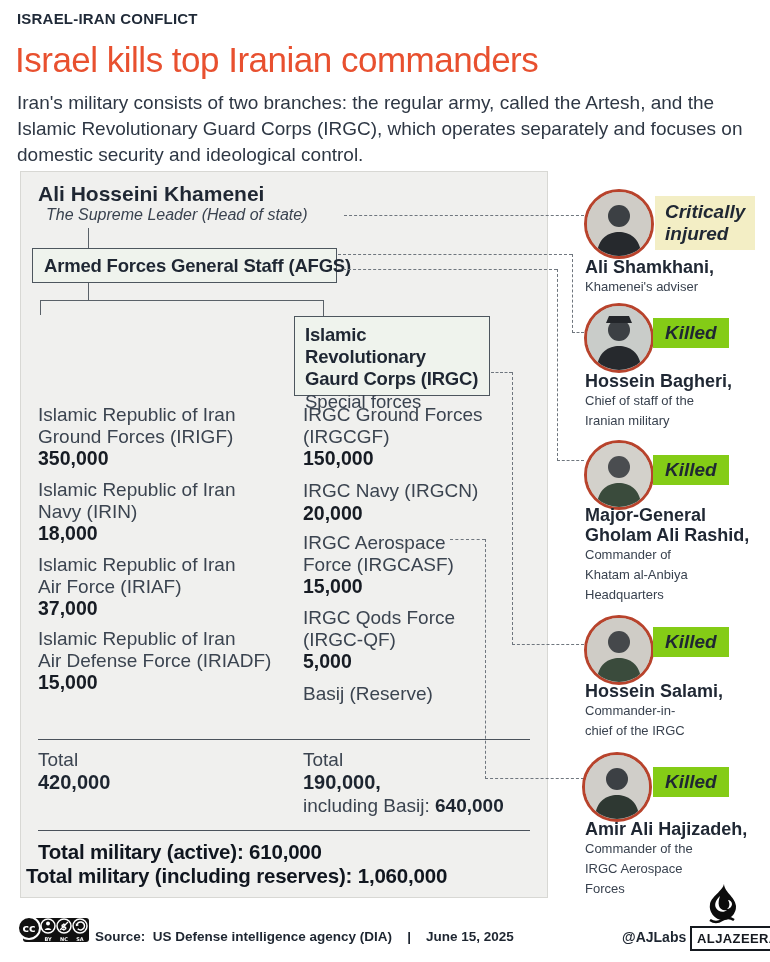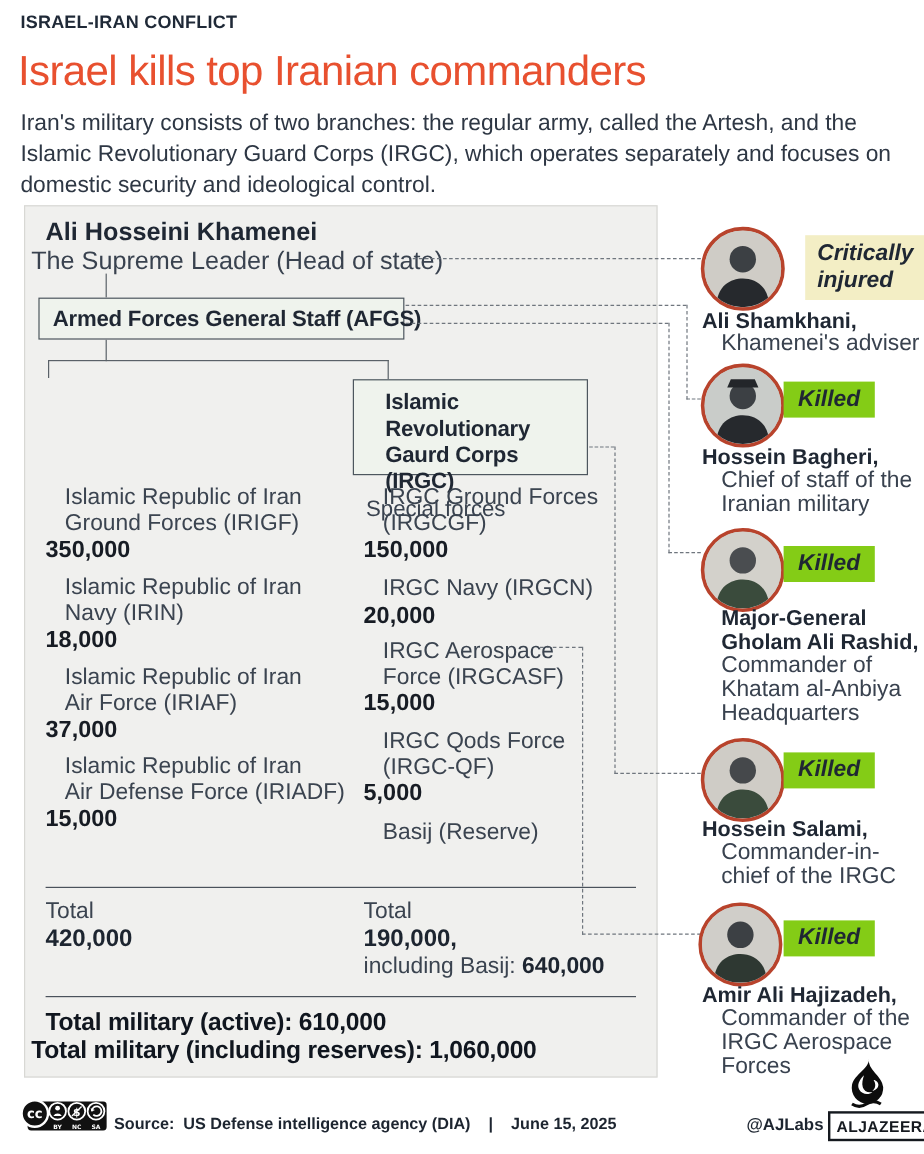--- a/index.html
+++ b/index.html
@@ -1,32 +1,32 @@
 <!DOCTYPE html>
 <html><head>
 <meta charset="utf-8">
 <style>
   html,body{margin:0;padding:0;background:#ffffff;}
   #stage{
     position:relative;width:770px;height:962px;background:#ffffff;overflow:hidden;
     font-family:"Liberation Sans", sans-serif;color:#232e3e;
   }
   .abs{position:absolute;}
-  .preline{white-space:pre-line;margin-left:16px;}
+  .preline{white-space:pre-line;}
 
   
   .kicker{left:17px;top:10px;font-size:15px;font-weight:bold;letter-spacing:.2px;color:#1f2937;}
   .title{left:15px;top:40px;font-size:35px;color:#e8502f;letter-spacing:-.5px;}
   .intro{left:17px;top:90px;width:732px;font-size:19px;line-height:1.36;color:#2e3744;}
 
   
   .panel{left:20px;top:171px;width:528px;height:727px;background:#f0f0ee;border:1px solid #d8d8d4;box-sizing:border-box;}
 
   .leader-name{left:38px;top:182px;font-size:21px;font-weight:bold;color:#1f2733;}
-  .leader-role{left:26px;top:206px;font-size:21px;color:#39424f;}
+  .leader-role{left:46px;top:206px;font-size:16px;color:#39424f;font-style:italic;}
 
   .orgbox{background:#eff3ed;border:1.5px solid #4d565e;box-sizing:border-box;color:#1f2733;}
   .afgs{left:32px;top:248px;width:305px;height:35px;font-size:18.5px;font-weight:bold;letter-spacing:-.2px;
         display:flex;align-items:center;padding-left:11px;white-space:nowrap;}
   .artesh-box{left:30px;top:315px;width:128px;height:61px;padding:7px 10px;}
   .irgc-box{left:294px;top:316px;width:196px;height:80px;padding:7px 10px;}
   .orgbox .bt{font-size:18.5px;font-weight:bold;letter-spacing:-.2px;line-height:22px;}
   .orgbox .st{font-size:18.5px;color:#39424f;line-height:24px;}
 
   
@@ -47,21 +47,21 @@
   .tot-note{font-size:19px;color:#3b4450;}
   .tot-note b{color:#1d2530;}
   .grand{font-size:20.5px;font-weight:bold;color:#10161f;letter-spacing:-.2px;line-height:24px;}
 
   
   .portrait{width:64px;height:64px;border-radius:50%;border:3px solid #b8432c;overflow:hidden;background:#cfccc6;}
   .badge{font-size:19px;font-weight:bold;font-style:italic;color:#1f2733;line-height:22px;padding:5px 10px;}
   .badge.injured{background:#f3eec5;}
   .badge.killed{background:#84cc16;padding:4px 12px;}
   .cname{font-size:18px;font-weight:bold;color:#1f2733;line-height:20px;width:172px;}
-  .crole{font-size:19px;color:#39424f;line-height:20px;width:175px;}
+  .crole{font-size:13px;color:#39424f;line-height:20px;width:175px;}
 
   
   .src-line{font-size:13.5px;font-weight:bold;color:#1d2530;}
   .credit{font-size:14px;font-weight:bold;color:#1d2530;}
   .brandbox{border:2px solid #15191f;padding:3px 5px;font-size:13px;font-weight:bold;letter-spacing:.4px;color:#15191f;}
 </style>
 </head>
 <body>
 
 <div id="stage">

